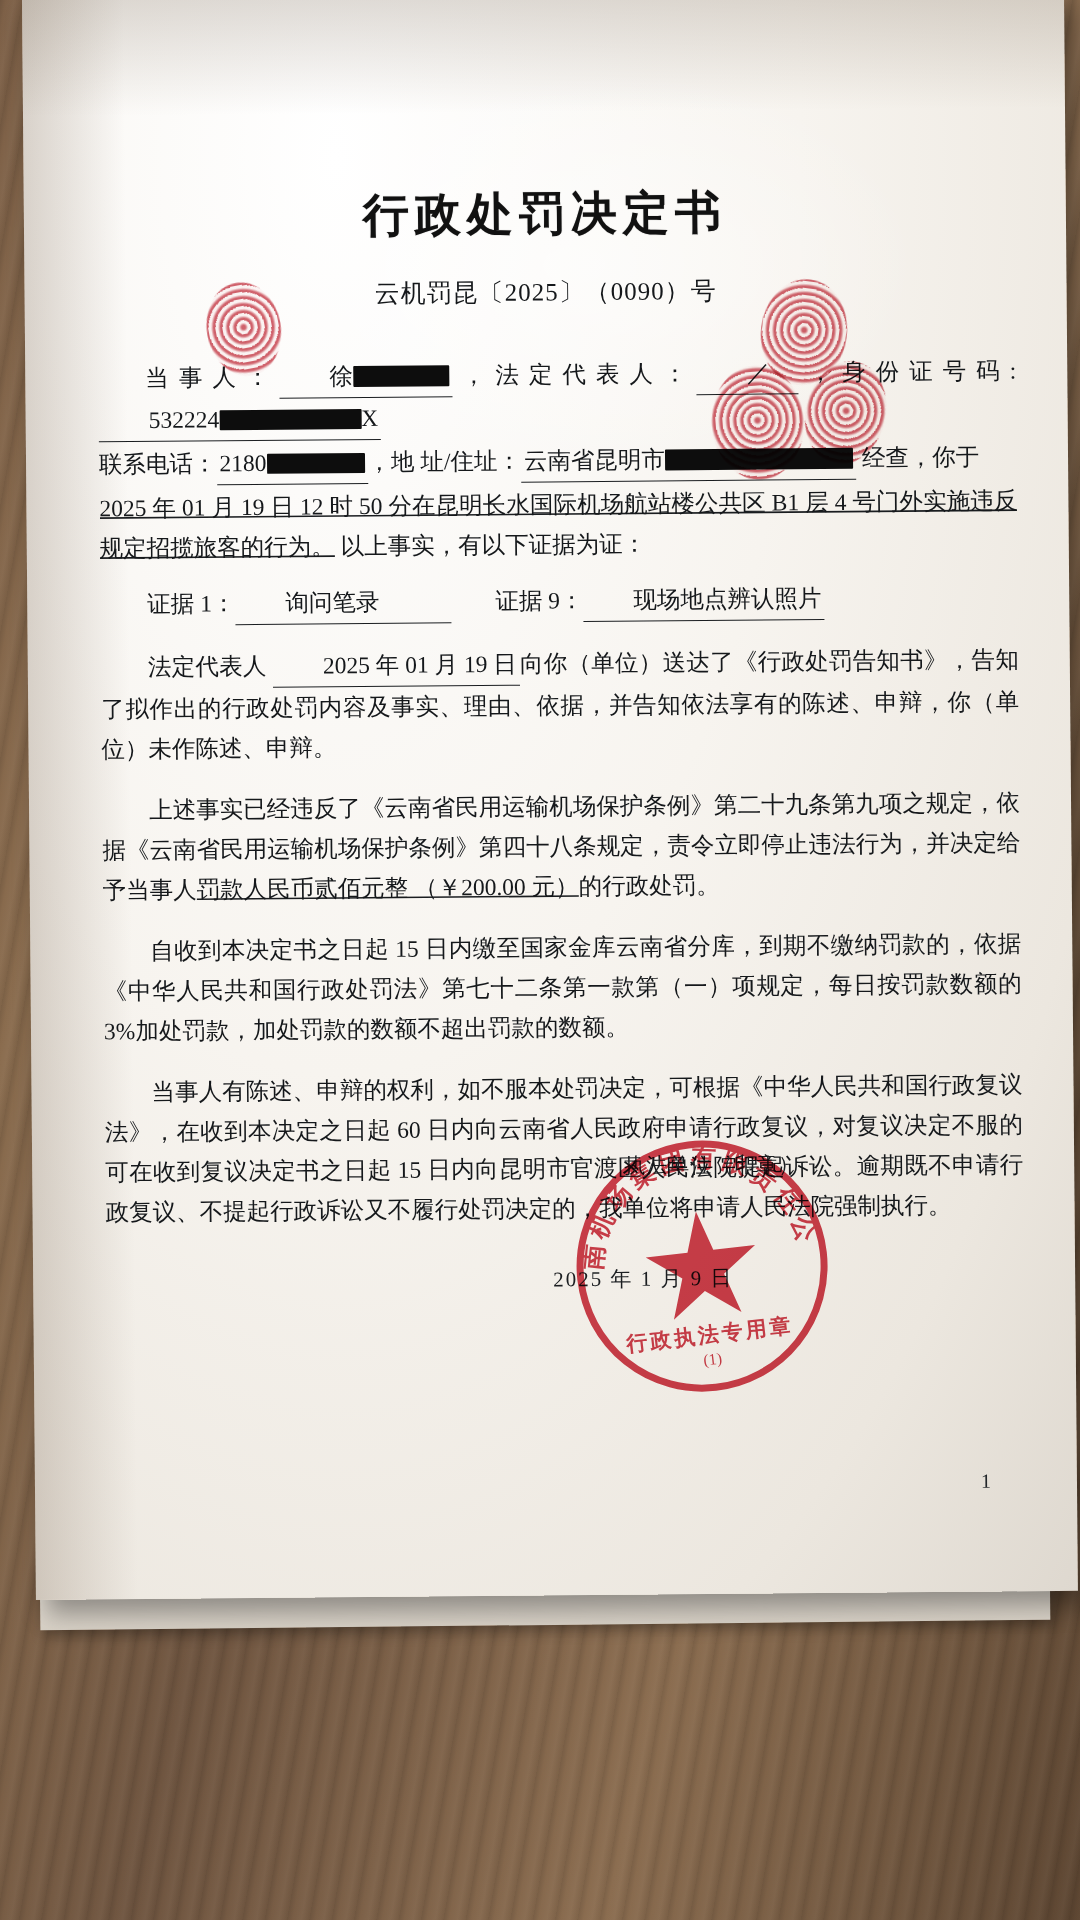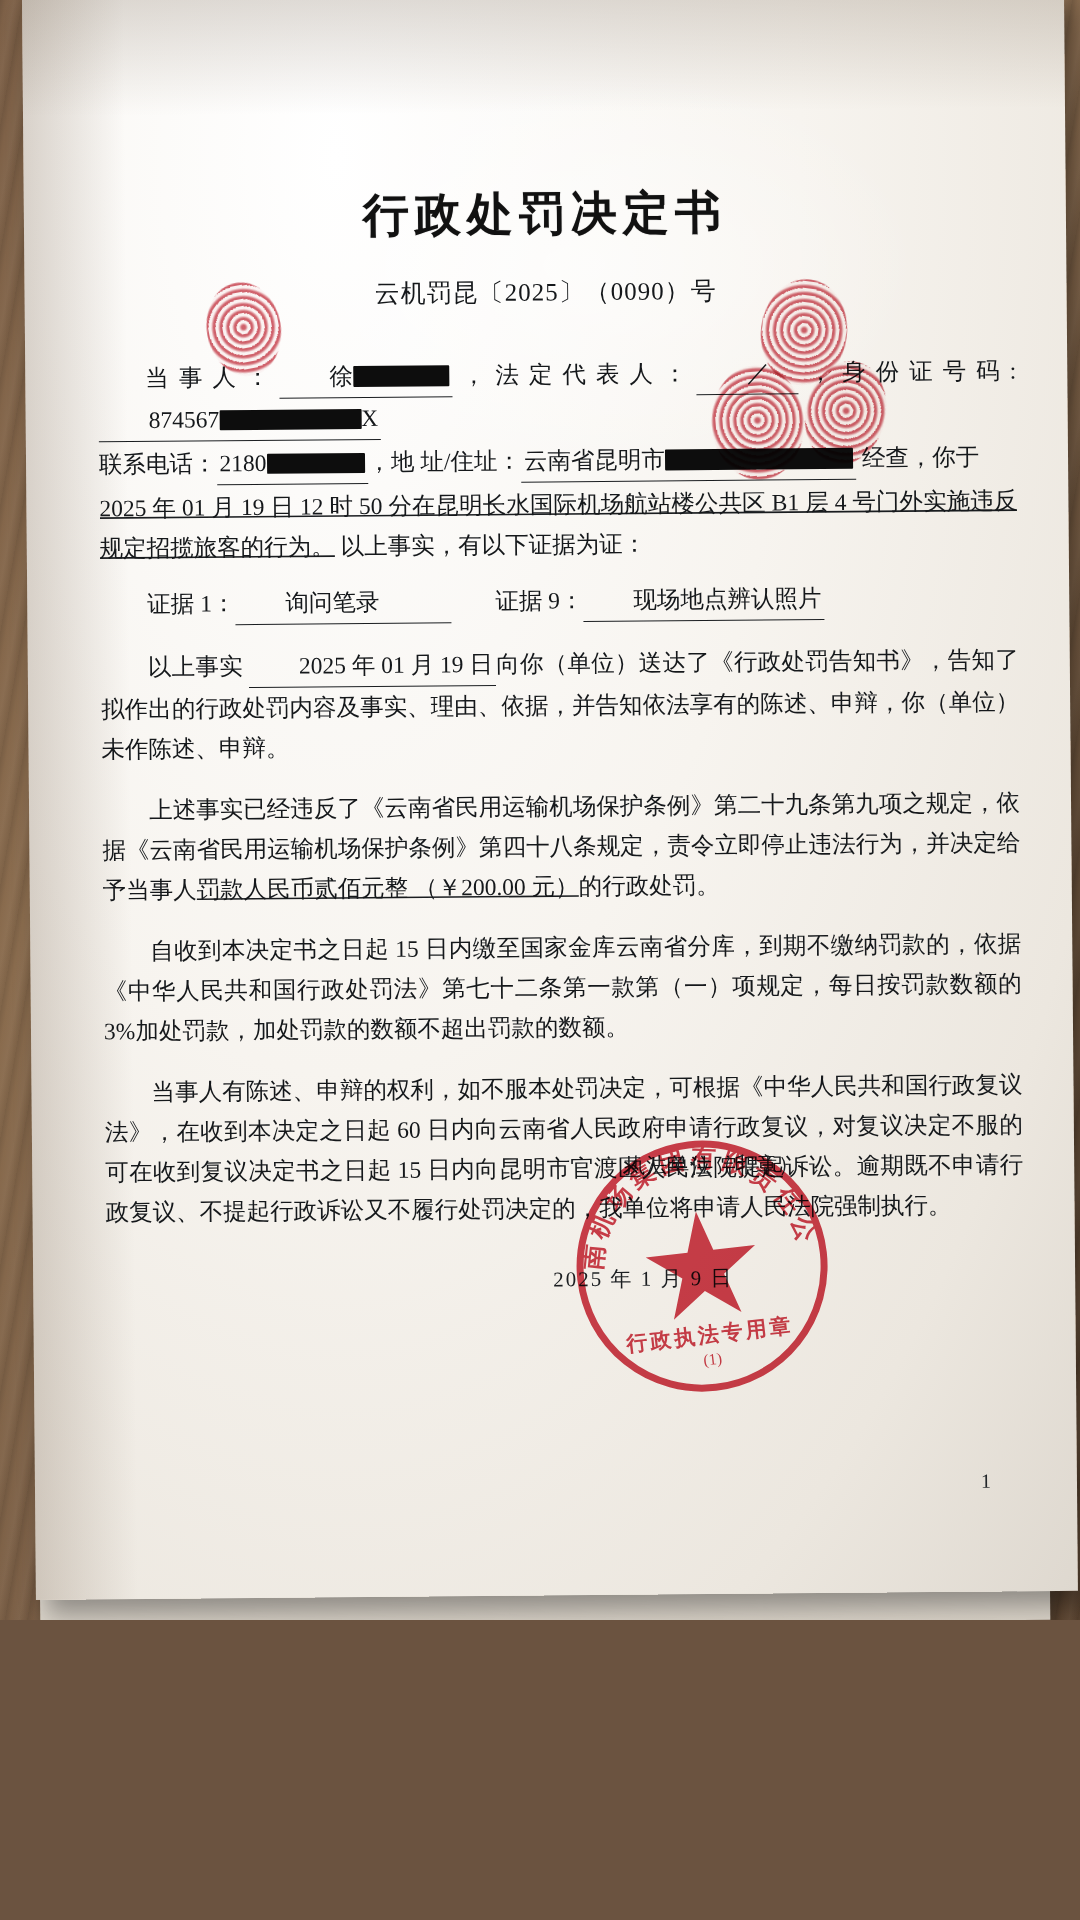--- a/index.html
+++ b/index.html
@@ -11,21 +11,21 @@
     width: 1080px;
     height: 1920px;
     overflow: hidden;
     font-family: "Liberation Serif", serif;
   }
 
   
   #photo {
     position: relative;
     width: 1080px;
-    height: 1620px;
+    height: 1920px;
     background:
       linear-gradient(105deg, #7d6047 0%, #8a6c4e 18%, #6f5540 40%, #8b6d50 70%, #5d4632 100%);
     overflow: hidden;
   }
   .wood-grain {
     position: absolute;
     inset: 0;
     background: repeating-linear-gradient(
       100deg,
       rgba(0,0,0,0.10) 0px,
@@ -240,39 +240,39 @@
     <div class="glare"></div>
 
     <div class="doc">
 
       <div class="doc-title">行政处罚决定书</div>
       <div class="doc-number">云机罚昆〔2025〕（0090）号</div>
 
       <div class="body-block">
 
         <div class="fields-line">
-          <span>当事人：</span><span class="u u-wide"><span>徐</span><span class="redact" style="width:96px;height:21px;"></span></span><span>，法定代表人：</span><span class="u u-mid">／</span><span>，身份证号码:</span><span class="u"><span>874567</span><span class="redact" style="width:142px;height:20px;"></span><span>X</span></span>
+          <span>当事人：</span><span class="u u-wide"><span>徐</span><span class="redact" style="width:96px;height:21px;"></span></span><span>，法定代表人：</span><span class="u u-mid">／</span><span>，身份证号码:</span><span class="u"><span>532224</span><span class="redact" style="width:142px;height:20px;"></span><span>X</span></span>
         </div>
 
         <div class="fields-line2">
           <span>联系电话：</span><span class="u"><span>2180</span><span class="redact" style="width:98px;height:20px;"></span></span><span>，地  址/住址：</span><span class="u"><span>云南省昆明市</span><span class="redact" style="width:188px;height:21px;"></span></span>
           <span>经查，你于</span>
         </div>
 
         <div class="para noindent" style="margin-top:2px;">
           <span class="stmt-underline">2025 年 01 月 19 日 12 时 50 分在昆明长水国际机场航站楼公共区 B1 层 4 号门外实施违反规定招揽旅客的行为。</span>
           <span>以上事实，有以下证据为证：</span>
         </div>
 
         <div class="evidence-row">
           <span>证据 1：</span><span class="u" style="min-width:210px;">询问笔录</span><span class="ev-gap"></span><span>证据 9：</span><span class="u" style="min-width:234px;">现场地点辨认照片</span>
         </div>
 
         <div class="para">
-          <span>以上事实</span>
+          <span>法定代表人</span>
           <span class="u" style="min-width:208px;">2025 年 01 月 19 日</span><span>向你（单位）送达了《行政处罚告知书》，告知了拟作出的行政处罚内容及事实、理由、依据，并告知依法享有的陈述、申辩，你（单位）未作陈述、申辩。</span>
         </div>
 
         <div class="para">
           <span>上述事实已经违反了《云南省民用运输机场保护条例》第二十九条第九项之规定，依据《云南省民用运输机场保护条例》第四十八条规定，责令立即停止违法行为，并决定给予当事人</span><span class="stmt-underline">罚款人民币贰佰元整 （￥200.00 元）</span><span>的行政处罚。</span>
         </div>
 
         <div class="para">自收到本决定书之日起 15 日内缴至国家金库云南省分库，到期不缴纳罚款的，依据《中华人民共和国行政处罚法》第七十二条第一款第（一）项规定，每日按罚款数额的 3%加处罚款，加处罚款的数额不超出罚款的数额。</div>
 
         <div class="para">当事人有陈述、申辩的权利，如不服本处罚决定，可根据《中华人民共和国行政复议法》，在收到本决定之日起 60 日内向云南省人民政府申请行政复议，对复议决定不服的可在收到复议决定书之日起 15 日内向昆明市官渡区人民法院提起诉讼。逾期既不申请行政复议、不提起行政诉讼又不履行处罚决定的，我单位将申请人民法院强制执行。</div>

